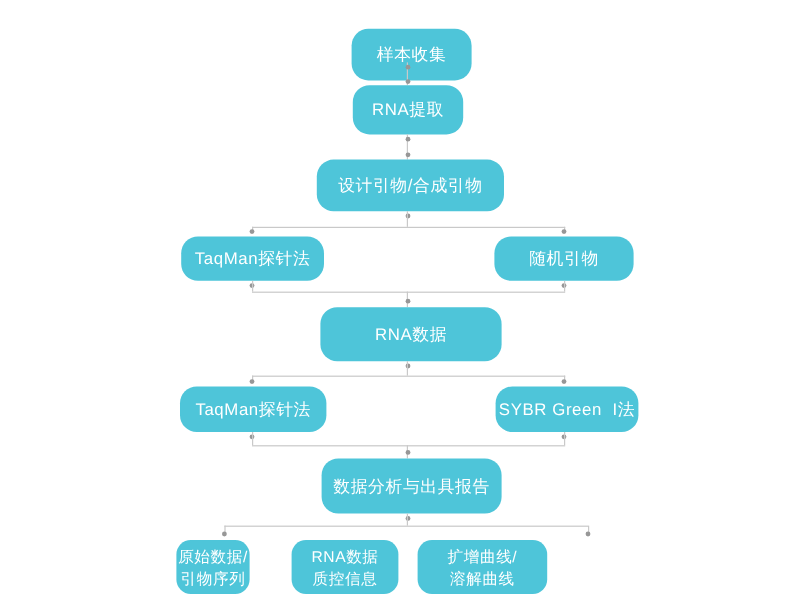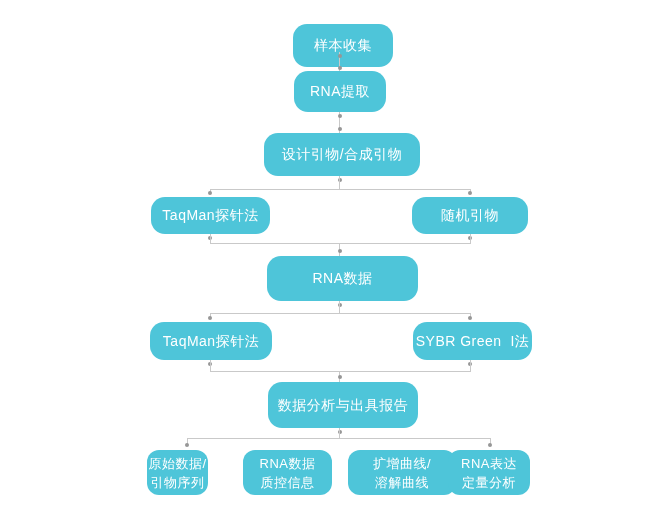--- a/index.html
+++ b/index.html
@@ -129,18 +129,14 @@
     <span>引物序列</span>
   </div>
   <div class="node small" style="left:243px;top:450px;width:89px;height:45px;">
     <span>RNA数据</span>
     <span>质控信息</span>
   </div>
   <div class="node small" style="left:348px;top:450px;width:108px;height:45px;">
     <span>扩增曲线/</span>
     <span>溶解曲线</span>
   </div>
-  <div class="node small" style="left:448px;top:450px;width:82px;height:45px;">
-    <span>RNA表达</span>
-    <span>定量分析</span>
-  </div>
 
 </div>
 
 </body></html>

